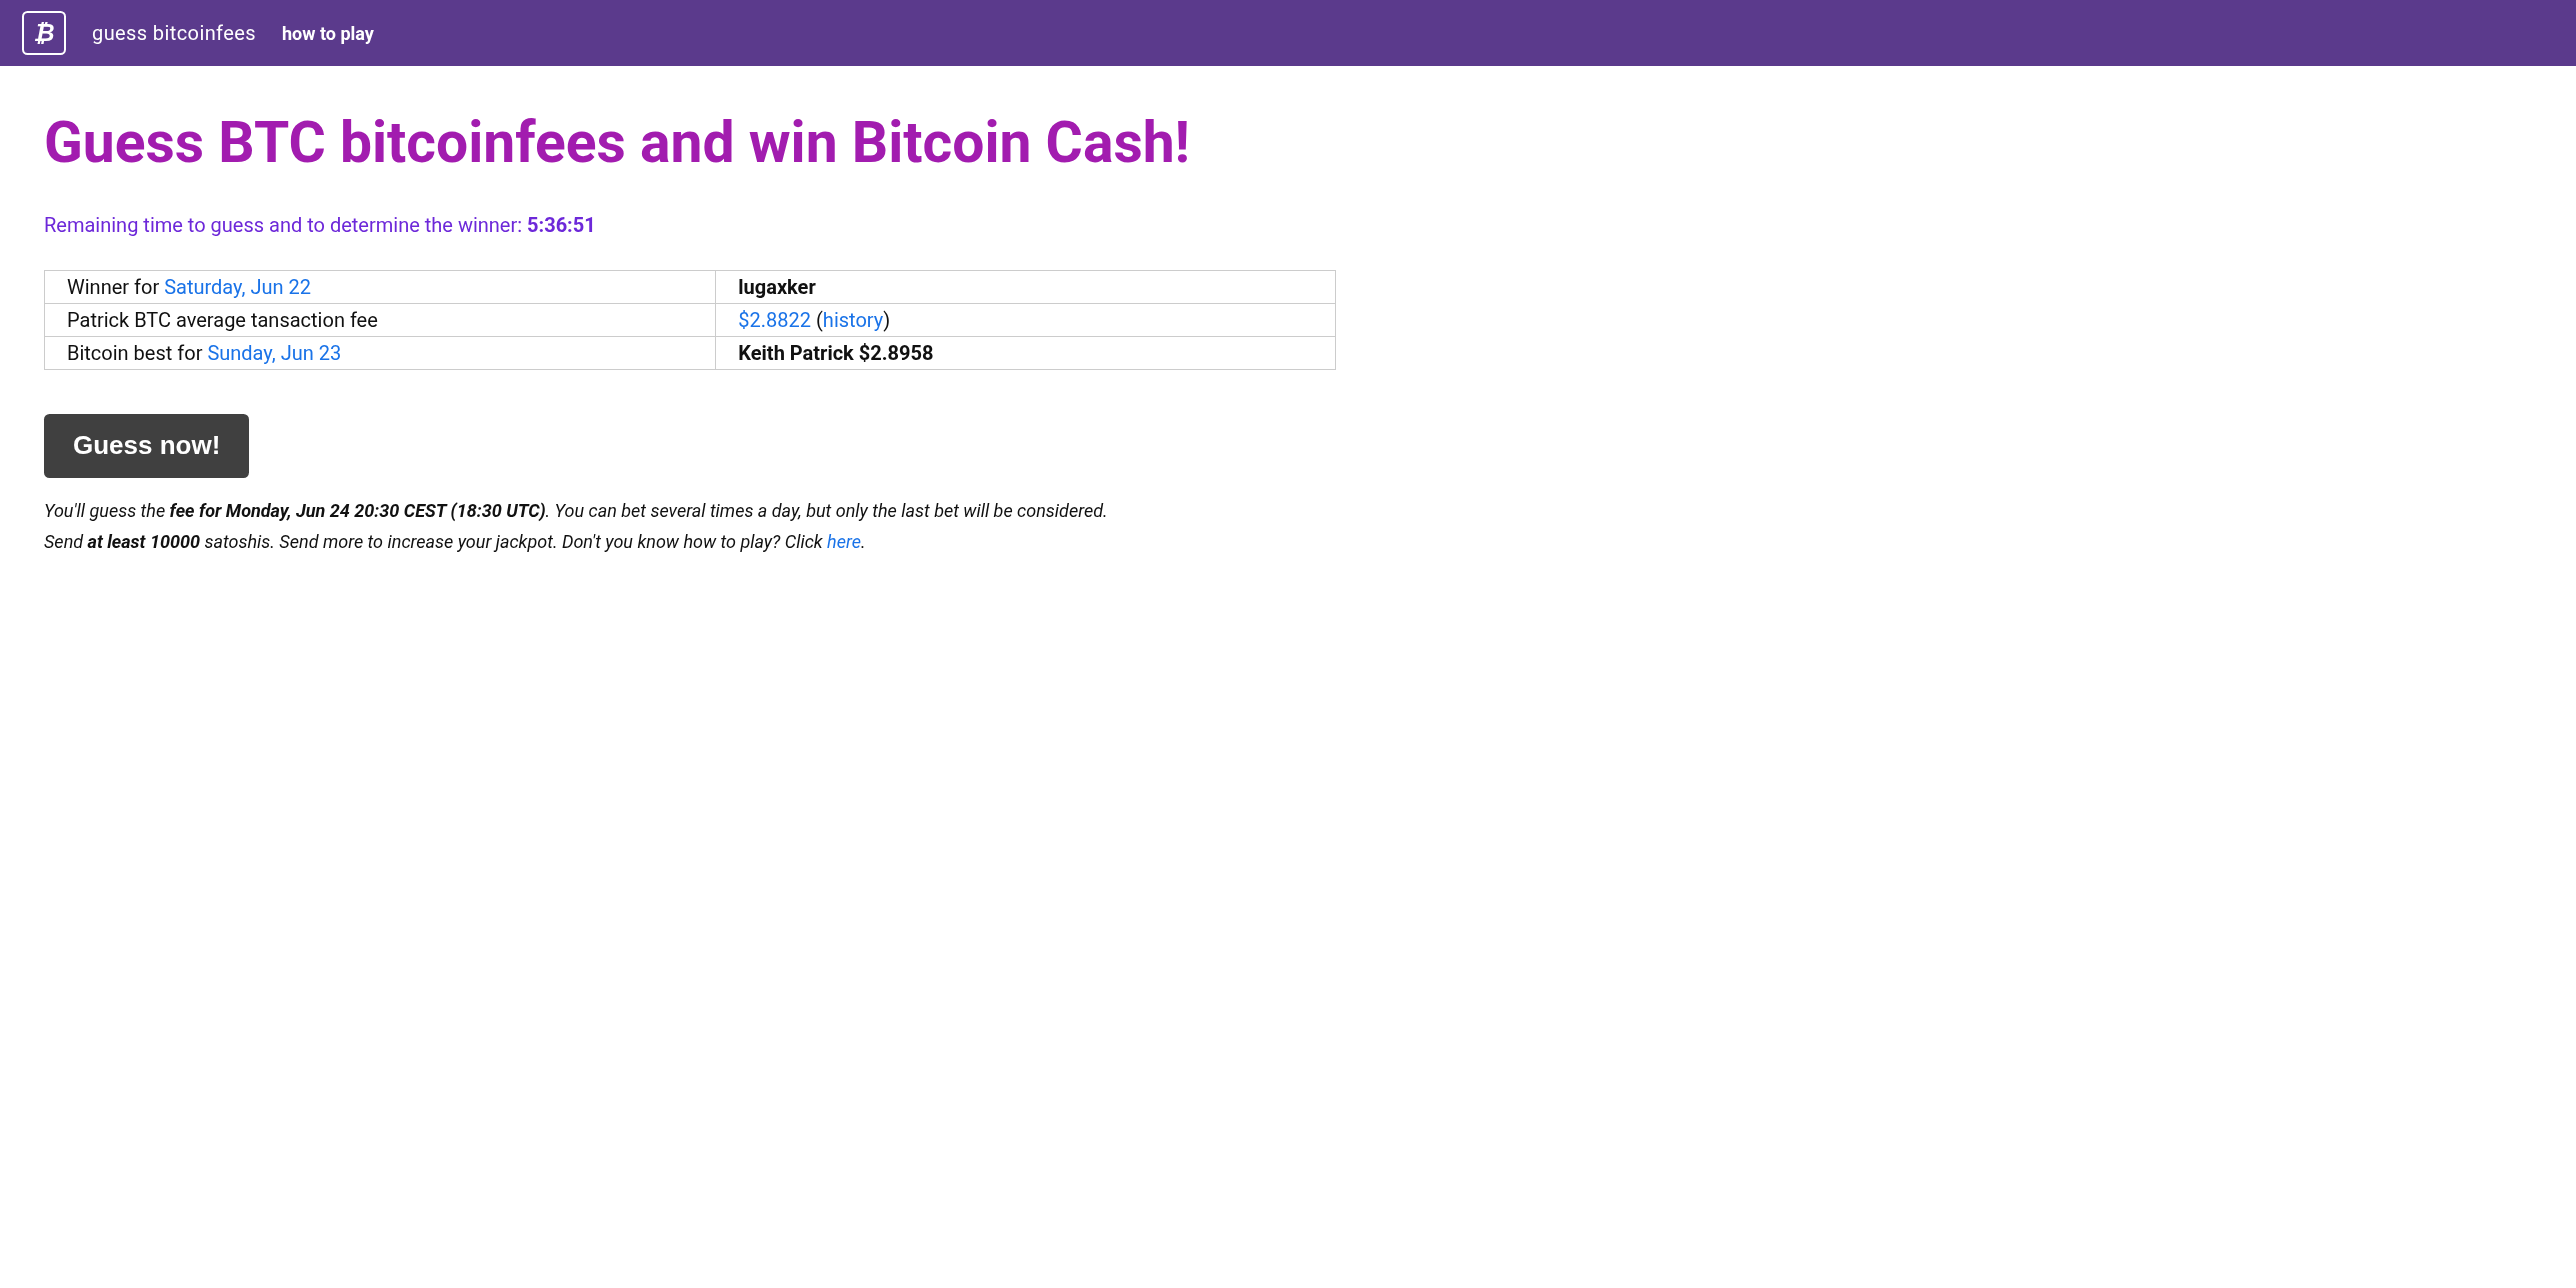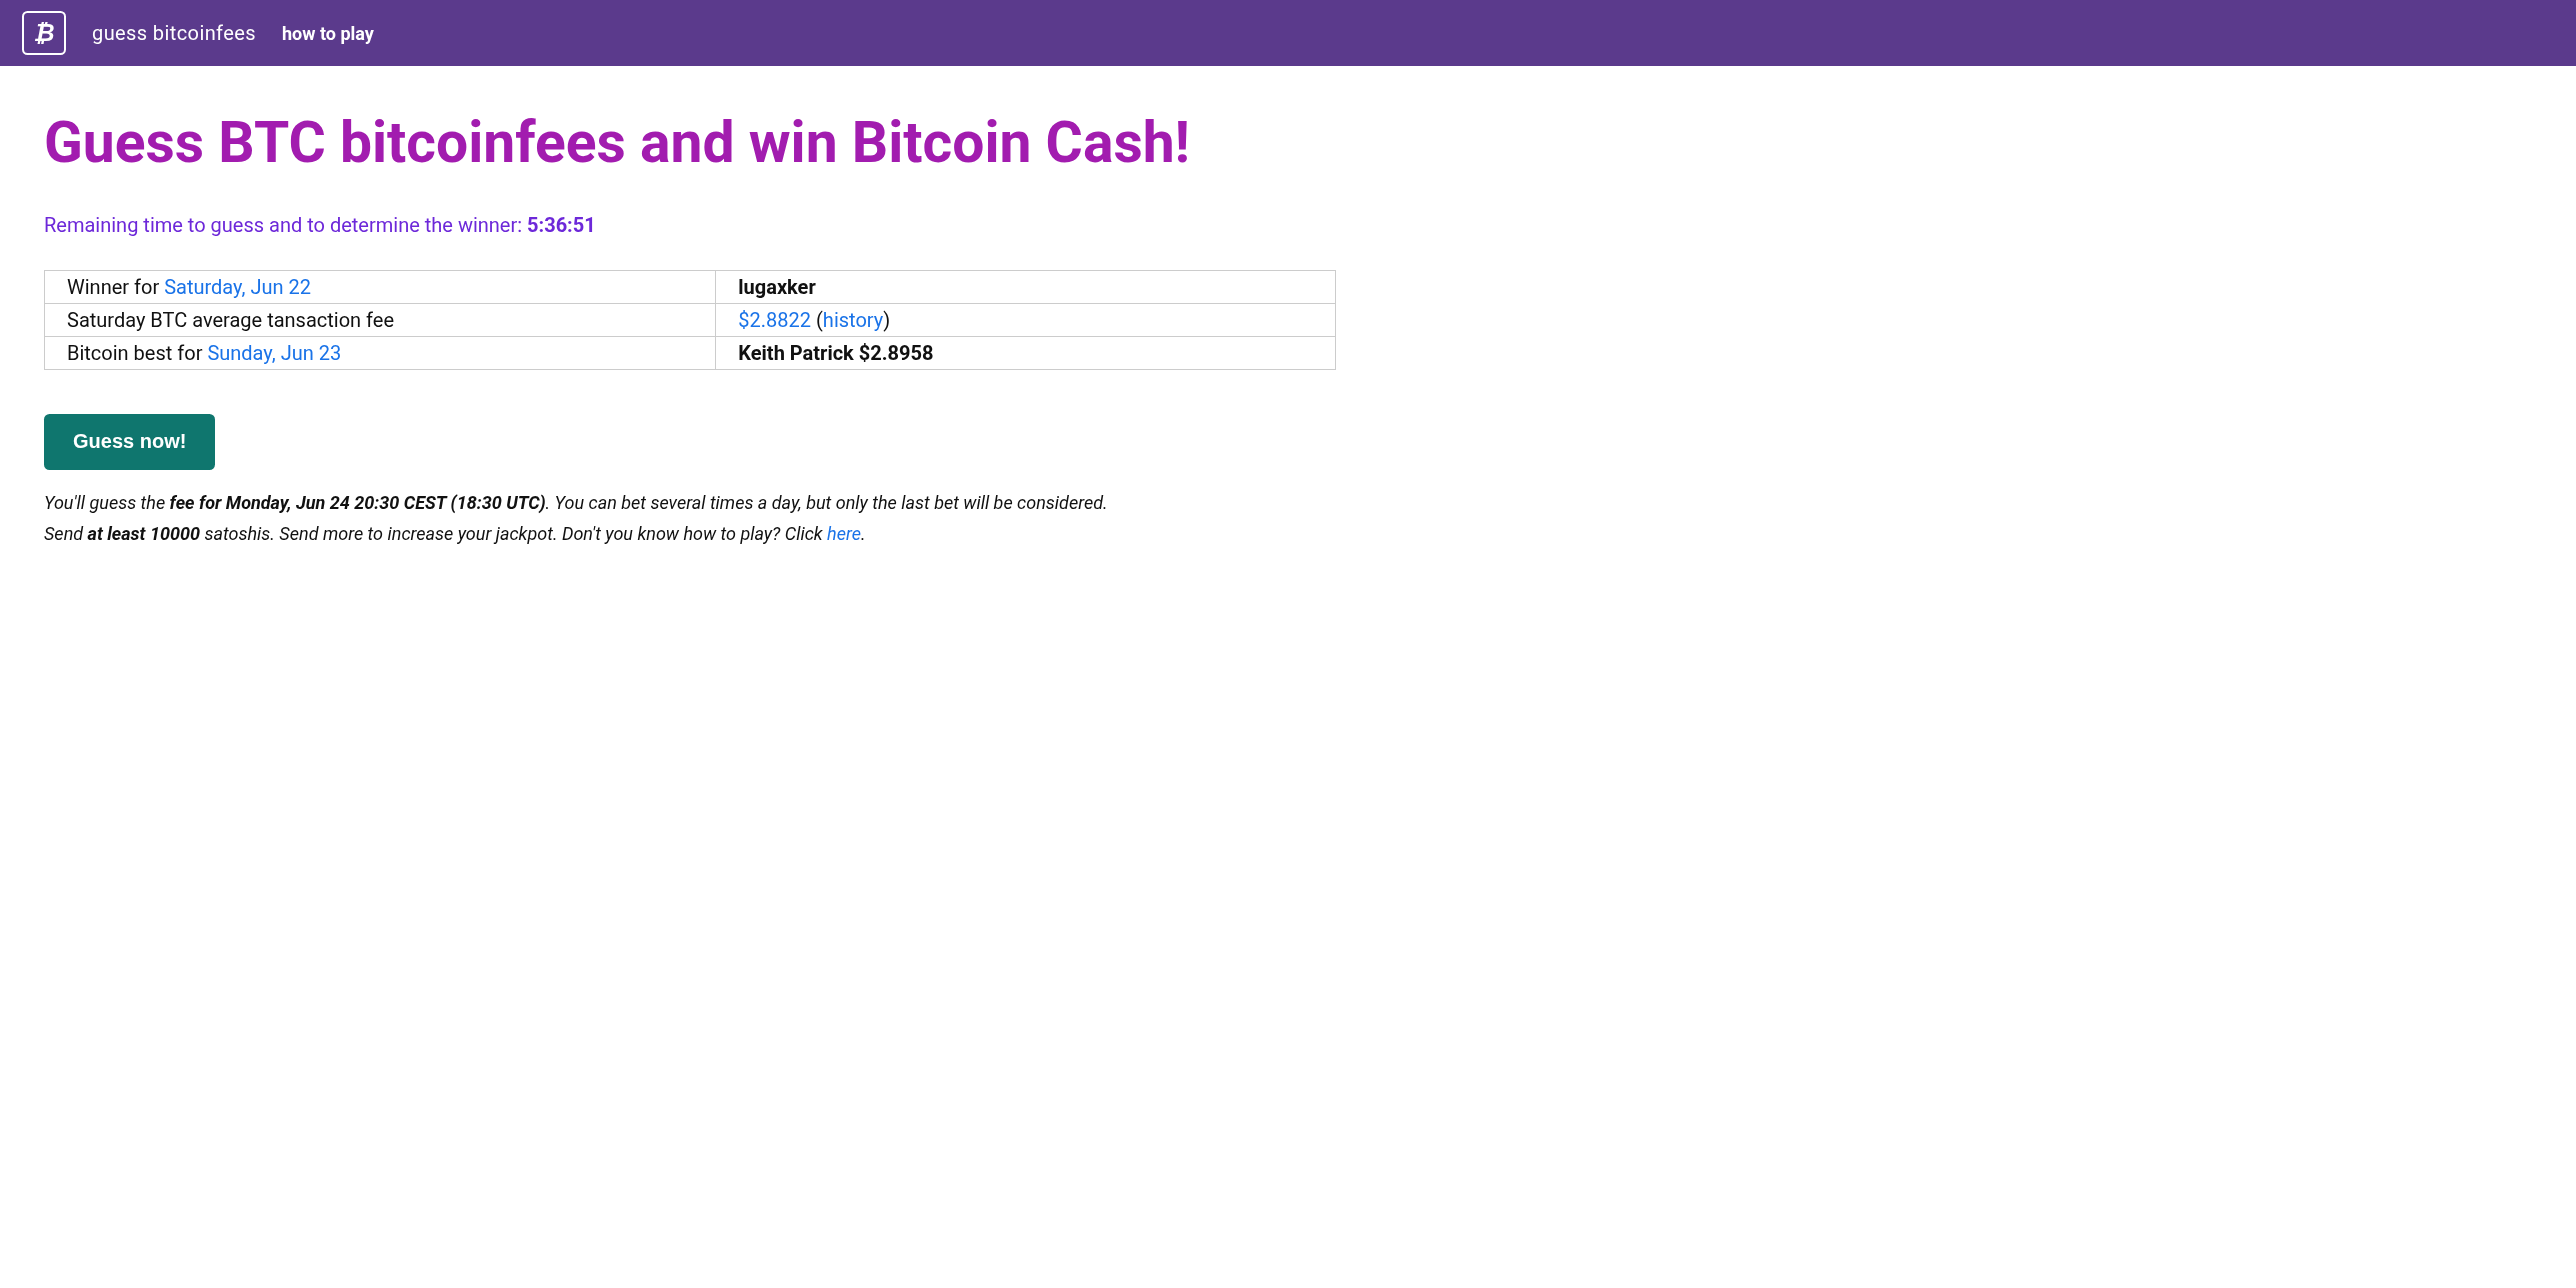--- a/index.html
+++ b/index.html
@@ -112,26 +112,26 @@
       text-decoration: none;
     }
 
     .fee-value {
       color: #1a73e8;
       font-weight: 400;
     }
 
     
     .guess-btn {
-      background: #0f766e;
+      background: #404040;
       color: #fff;
       border: none;
       border-radius: 5.5px;
       padding: 16.6px 29px;
-      font-size: 20px;
+      font-size: 26px;
       font-weight: 600;
       cursor: pointer;
       margin-bottom: 18.4px;
       display: inline-block;
     }
 
     .description-text {
       font-size: 18px;
       line-height: 1.7;
       max-width: 1104px;
@@ -170,21 +170,21 @@
       <tr>
         <td>
           <span>Winner for </span>
           <a class="link-blue">Saturday, Jun 22</a>
         </td>
         <td>
           <strong>lugaxker</strong>
         </td>
       </tr>
       <tr>
-        <td>Saturday BTC average tansaction fee</td>
+        <td>Patrick BTC average tansaction fee</td>
         <td>
           <span class="fee-value">$2.8822</span>
           <span> (</span><a class="link-blue">history</a><span>)</span>
         </td>
       </tr>
       <tr>
         <td>
           <span>Bitcoin best for </span>
           <a class="link-blue">Sunday, Jun 23</a>
         </td>

